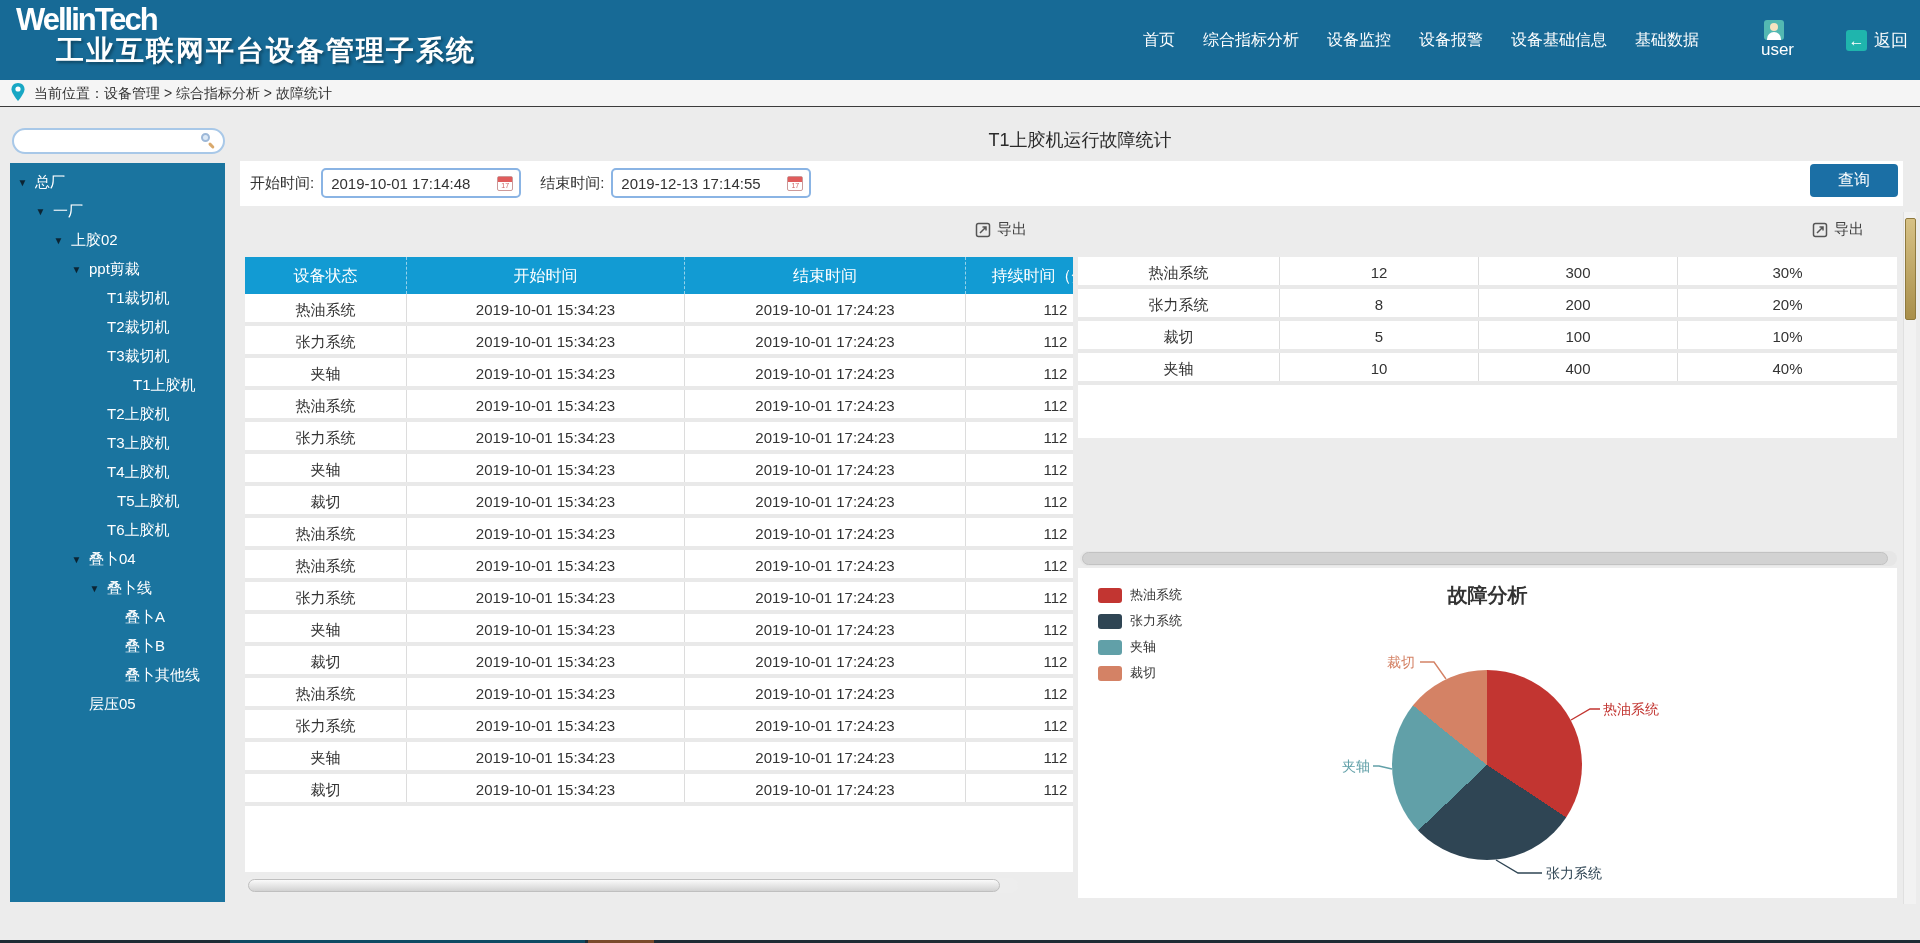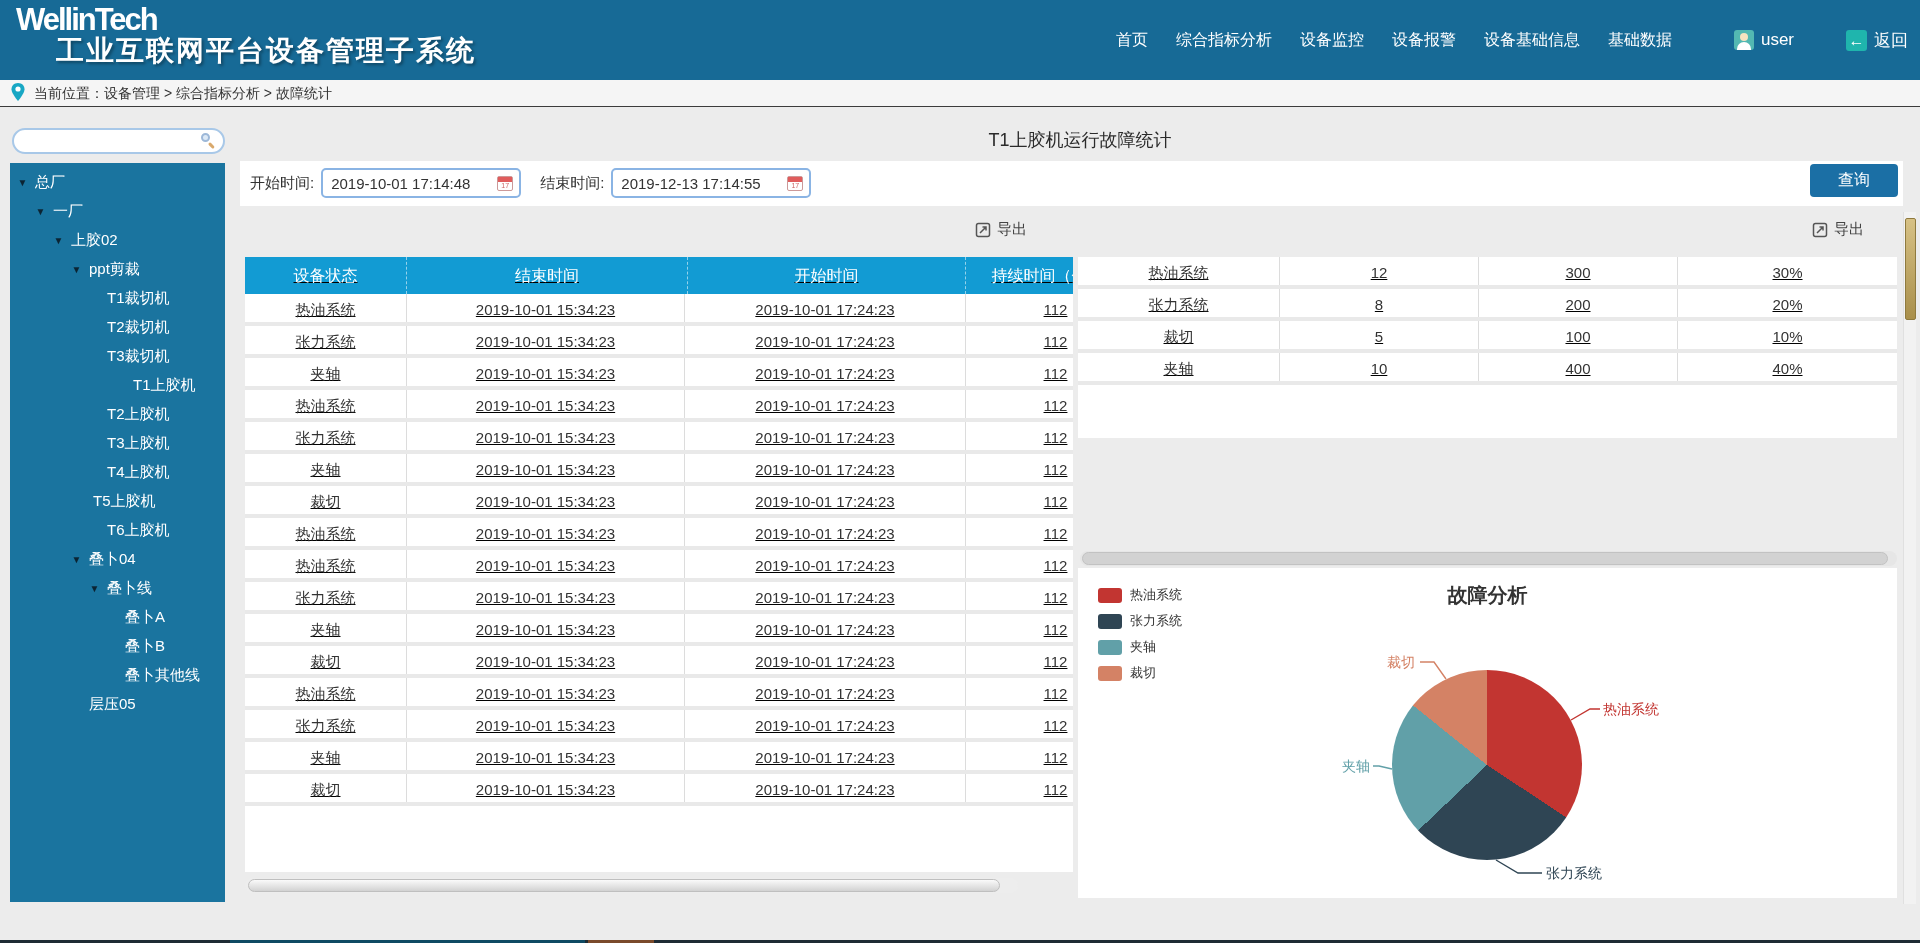--- a/index.html
+++ b/index.html
@@ -7,21 +7,21 @@
   body { font-family:"Liberation Sans","DejaVu Sans",sans-serif; }
   #page { position:relative; width:1920px; height:943px; background:#ececec; overflow:hidden; margin:0 auto; }
 
   
   .topbar { position:absolute; left:0; top:0; width:1920px; height:80px; background:#176a96; }
   .logo { position:absolute; left:16px; top:2px; color:#fff; font-size:31px; font-weight:500; letter-spacing:0px; }
   .logo .w { font-weight:600; letter-spacing:-2px; }
   .sys-title { position:absolute; left:56px; top:32px; color:#fff; font-size:28px; font-weight:700; letter-spacing:2px; text-shadow:2px 2px 3px rgba(0,0,0,.35); }
   .nav { position:absolute; right:12px; top:0; height:80px; display:flex; align-items:center; }
   .nav-item { color:#fff; font-size:16px; padding:6px 14px; cursor:pointer; white-space:nowrap; }
-  .user-chip { display:flex; align-items:center; margin-left:48px; cursor:pointer; }
+  .user-chip { display:flex; align-items:center; margin-left:48px; cursor:pointer;flex-direction:column; }
   .avatar { width:20px; height:20px; border-radius:3px; background:#53b8b2; position:relative; overflow:hidden; margin-right:7px; }
   .avatar::before { content:""; position:absolute; left:6px; top:3px; width:8px; height:8px; border-radius:50%; background:#f6e3c0; }
   .avatar::after { content:""; position:absolute; left:3px; top:12px; width:14px; height:9px; border-radius:7px 7px 0 0; background:#ffffff; }
   .user-chip .uname { color:#fff; font-size:17px; }
   .back-chip { display:flex; align-items:center; margin-left:52px; cursor:pointer; }
   .back-ico { width:21px; height:21px; border-radius:3px; background:#1fb5ad; color:#fff; font-size:16px; line-height:21px; text-align:center; margin-right:7px; }
   .back-chip .btxt { color:#fff; font-size:17px; }
 
   
   .crumbbar { position:absolute; left:0; top:80px; width:1920px; height:27px; background:#f5f5f5; border-bottom:1px solid #3c3c3c; }
@@ -48,21 +48,21 @@
   .cal { width:16px; height:15px; border:1px solid #c99; border-radius:2px; background:#fff; position:relative; cursor:pointer; }
   .cal::before { content:""; position:absolute; left:0; top:0; width:100%; height:5px; background:#e05c5c; }
   .cal::after { content:"17"; position:absolute; left:0; top:5px; width:100%; text-align:center; font-size:7px; color:#c66; }
   .filter-row { position:absolute; left:250px; top:168px; display:flex; align-items:center; gap:7px; }
   .query-btn { position:absolute; left:1810px; top:164px; width:88px; height:33px; background:#1b6fa5; color:#fff; font-size:16px; border:none; border-radius:4px; cursor:pointer; font-family:inherit; }
 
   .export-link { position:absolute; top:220px; display:flex; align-items:center; gap:6px; font-size:15px; color:#444; cursor:pointer; }
   .export-link svg { display:block; }
 
   
-  .panel-tbl { position:absolute; top:257px; overflow:hidden; background:transparent;text-decoration:underline; }
+  .panel-tbl { position:absolute; top:257px; overflow:hidden; background:transparent; }
   .t-head { display:flex; background:#129bd3; height:37px; }
   .t-head .hc { color:#fff; font-size:16px; line-height:37px; text-align:center; border-left:1px dashed rgba(255,255,255,.55); overflow:hidden; white-space:nowrap; }
   .t-head .hc:first-child { border-left:none; }
   .t-row { display:flex; background:#fff; height:32px; border-bottom:4px solid #e9e9e9; }
   .t-row .tc { font-size:15px; color:#333; line-height:31px; text-align:center; border-left:1px solid #dcdcdc; overflow:hidden; white-space:nowrap; }
   .t-row .tc:first-child { border-left:none; }
   .tbl-left-bg { position:absolute; left:245px; top:257px; width:828px; height:615px; background:#fff; }
   .tbl-right-bg { position:absolute; left:1078px; top:257px; width:819px; height:181px; background:#fff; }
 
   
@@ -172,21 +172,21 @@
         <span>T2上胶机</span>
       </div>
       <div class="tree-item" style="padding-left: 78px;">
         <span class="arrow hidden">▼</span>
         <span>T3上胶机</span>
       </div>
       <div class="tree-item" style="padding-left: 78px;">
         <span class="arrow hidden">▼</span>
         <span>T4上胶机</span>
       </div>
-      <div class="tree-item" style="padding-left: 64px;">
+      <div class="tree-item" style="padding-left: 88px;">
         <span class="arrow hidden">▼</span>
         <span>T5上胶机</span>
       </div>
       <div class="tree-item" style="padding-left: 78px;">
         <span class="arrow hidden">▼</span>
         <span>T6上胶机</span>
       </div>
       <div class="tree-item" style="padding-left: 60px;">
         <span class="arrow">▼</span>
         <span>叠卜04</span>
@@ -242,22 +242,22 @@
       <path d="M5 11 L11 5 M7.5 5 H11 V8.5" fill="none" stroke="#555" stroke-width="1.5"></path>
     </svg>
     <span>导出</span>
   </div>
 
   <div class="tbl-left-bg"></div>
   <div class="tbl-right-bg"></div>
   <div class="panel-tbl" id="leftTable" style="left:245px;width:828px;">
       <div class="t-head">
         <div class="hc" style="width: 161px; flex: 0 0 161px;">设备状态</div>
+        <div class="hc" style="width: 278px; flex: 0 0 278px;">开始时间</div>
         <div class="hc" style="width: 281px; flex: 0 0 281px;">结束时间</div>
-        <div class="hc" style="width: 278px; flex: 0 0 278px;">开始时间</div>
         <div class="hc" style="width: 180px; flex: 0 0 180px;">持续时间（分钟）</div>
       </div>
       <div class="t-row">
         <div class="tc" style="width: 161px; flex: 0 0 161px;">热油系统</div>
         <div class="tc" style="width: 278px; flex: 0 0 278px;">2019-10-01 15:34:23</div>
         <div class="tc" style="width: 281px; flex: 0 0 281px;">2019-10-01 17:24:23</div>
         <div class="tc" style="width: 180px; flex: 0 0 180px;">112</div>
       </div>
       <div class="t-row">
         <div class="tc" style="width: 161px; flex: 0 0 161px;">张力系统</div>

